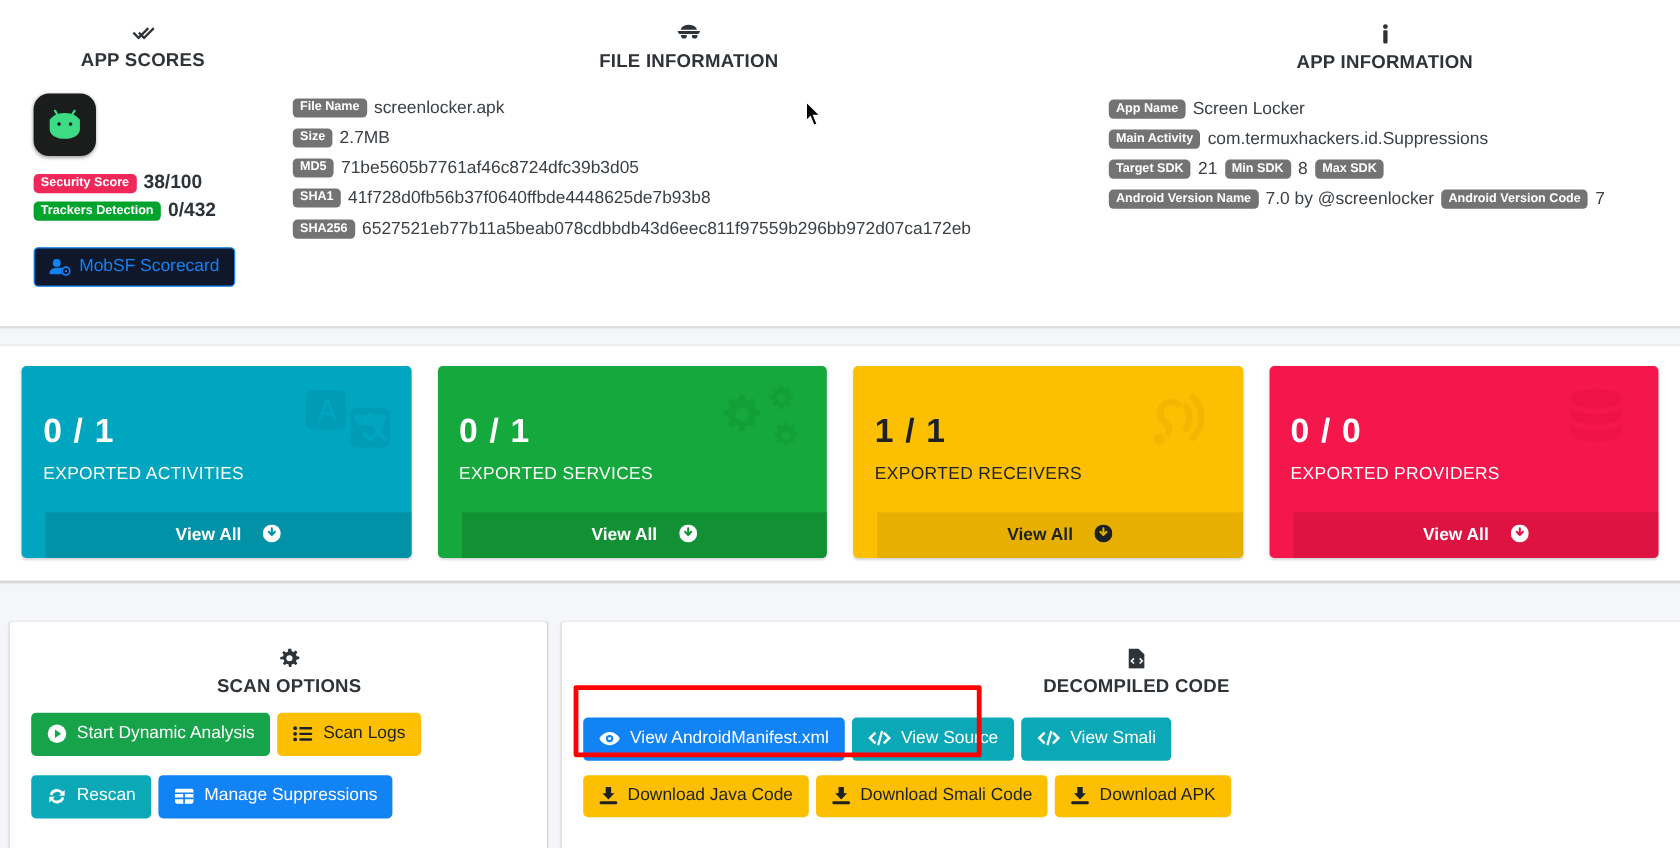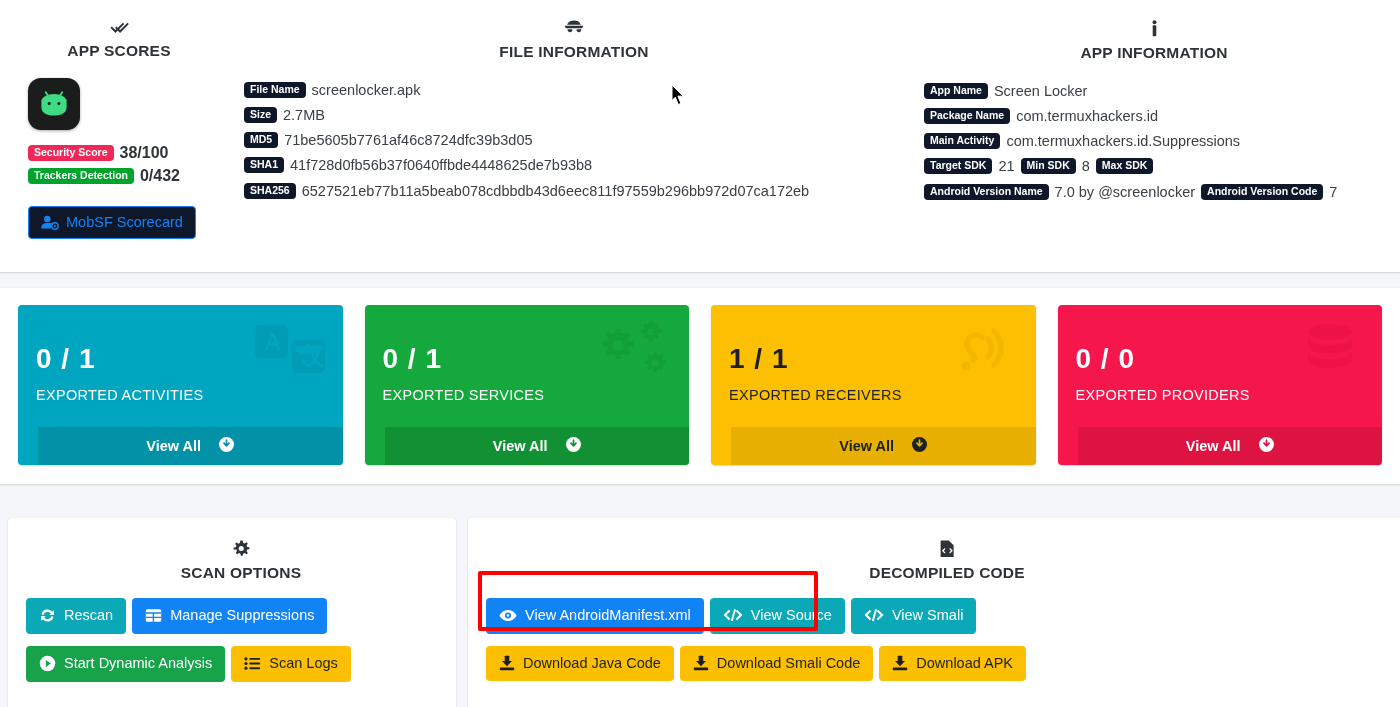--- a/index.html
+++ b/index.html
@@ -51,21 +51,21 @@
   .score-row {
     display: flex; align-items: center; gap: 6px; margin-bottom: 5px;
   }
   .pill {
     display: inline-block; color: #fff; font-size: 10.5px; font-weight: bold;
     padding: 2px 6px 3px; border-radius: 4px; line-height: 1.05;
     white-space: nowrap;
   }
   .pill-danger  { background: #f0285a; }
   .pill-success { background: #00a32c; }
-  .pill-info    { background: #0f172a; }
+  .pill-info    { background: #737373; }
   .score-val { font-size: 16px; font-weight: bold; color: #2e3338; }
 
   .scorecard-btn {
     display: inline-flex; align-items: center; gap: 7px;
     margin: 16px 0 0 14px;
     border: 1px solid #1283f5; color: #1283f5; background: #0f172a;
     border-radius: 4px; padding: 7px 12px 8px;
     font-size: 14.5px; cursor: pointer;
   }
   .scorecard-btn svg { display: block; }
@@ -223,24 +223,20 @@
             <rect x="2.1" y="5.6" width="3.8" height="11.6" rx="1" fill="currentColor"></rect>
           </svg>
         </span>
         <span>APP INFORMATION</span>
       </div>
 
       <div class="kv-list">
         <div class="kv-line">
           <span class="pill pill-info">App Name</span>
           <span class="kv-val">Screen Locker</span>
-        </div>
-        <div class="kv-line">
-          <span class="pill pill-info">Package Name</span>
-          <span class="kv-val">com.termuxhackers.id</span>
         </div>
         <div class="kv-line">
           <span class="pill pill-info">Main Activity</span>
           <span class="kv-val">com.termuxhackers.id.Suppressions</span>
         </div>
         <div class="kv-line">
           <span class="pill pill-info">Target SDK</span>
           <span class="kv-val">21</span>
           <span class="pill pill-info">Min SDK</span>
           <span class="kv-val">8</span>
@@ -371,42 +367,20 @@
       <div class="sec-head">
         <span class="hicon">
           <svg width="17" height="17" viewBox="0 0 18 18">
             <path fill="currentColor" d="M10.3.6l.4 2.3 1.6.7 2-1.3 1.4 1.4-1.3 2 .7 1.6 2.3.4v2l-2.3.4-.7 1.6 1.3 2-1.4 1.4-2-1.3-1.6.7-.4 2.3h-2l-.4-2.3-1.6-.7-2 1.3-1.4-1.4 1.3-2-.7-1.6L.6 10v-2l2.3-.4.7-1.6-1.3-2 1.4-1.4 2 1.3 1.6-.7L7.7.6z"></path>
             <circle cx="8.7" cy="9" r="2.7" fill="#fff"></circle>
           </svg>
         </span>
         <span>SCAN OPTIONS</span>
       </div>
 
-      <div class="btn-row" style="margin-top:16px;">
-        <button class="btn btn-teal">
-          <span>
-            <svg width="17" height="15" viewBox="0 0 18 16">
-              <path fill="#fff" d="M2.6 6.3A6.5 6.5 0 0 1 14 4.1l1.8-1.6v5h-5l1.8-1.7a4.6 4.6 0 0 0-8 1.8z"></path>
-              <path fill="#fff" d="M15.4 9.7A6.5 6.5 0 0 1 4 11.9l-1.8 1.6v-5h5l-1.8 1.7a4.6 4.6 0 0 0 8-1.8z"></path>
-            </svg>
-          </span>
-          <span>Rescan</span>
-        </button>
-
-        <button class="btn btn-blue">
-          <span>
-            <svg width="17" height="15" viewBox="0 0 18 16">
-              <rect x="0.8" y="1.4" width="16.4" height="13.2" rx="1.6" fill="#fff"></rect>
-              <path d="M0.8 5.4h16.4M8.9 5.4v9.2M0.8 10h16.4" stroke="#1283f5" stroke-width="1.5"></path>
-            </svg>
-          </span>
-          <span>Manage Suppressions</span>
-        </button>
-      </div>
-
       <div class="btn-row" style="margin-top:12px;">
         <button class="btn btn-green">
           <span>
             <svg width="17" height="17" viewBox="0 0 18 18">
                 <circle cx="9" cy="9" r="8.2" fill="#fff"></circle>
                 <path d="M7.2 5.3l5.4 3.7-5.4 3.7z" fill="#16a34a"></path>
               </svg>
           </span>
           <span>Start Dynamic Analysis</span>
         </button>
@@ -420,20 +394,42 @@
                   <circle cx="2" cy="13" r="1.7"></circle>
                 <rect x="5.6" y="2" width="11.6" height="2.1" rx="1"></rect>
                 <rect x="5.6" y="7" width="11.6" height="2.1" rx="1"></rect>
                 <rect x="5.6" y="12" width="11.6" height="2.1" rx="1"></rect>
               </g>
             </svg>
           </span>
           <span>Scan Logs</span>
         </button>
       </div>
+
+      <div class="btn-row" style="margin-top:16px;">
+        <button class="btn btn-teal">
+          <span>
+            <svg width="17" height="15" viewBox="0 0 18 16">
+              <path fill="#fff" d="M2.6 6.3A6.5 6.5 0 0 1 14 4.1l1.8-1.6v5h-5l1.8-1.7a4.6 4.6 0 0 0-8 1.8z"></path>
+              <path fill="#fff" d="M15.4 9.7A6.5 6.5 0 0 1 4 11.9l-1.8 1.6v-5h5l-1.8 1.7a4.6 4.6 0 0 0 8-1.8z"></path>
+            </svg>
+          </span>
+          <span>Rescan</span>
+        </button>
+
+        <button class="btn btn-blue">
+          <span>
+            <svg width="17" height="15" viewBox="0 0 18 16">
+              <rect x="0.8" y="1.4" width="16.4" height="13.2" rx="1.6" fill="#fff"></rect>
+              <path d="M0.8 5.4h16.4M8.9 5.4v9.2M0.8 10h16.4" stroke="#1283f5" stroke-width="1.5"></path>
+            </svg>
+          </span>
+          <span>Manage Suppressions</span>
+        </button>
+      </div>
     </div>
   </div>
 
   <div class="card card-code">
     <div style="padding:22px 0 0 18px;">
       <div class="sec-head">
         <span class="hicon">
           <svg width="15" height="17" viewBox="0 0 15 18">
             <path fill="currentColor" d="M1.2.6h7.6l5.2 5v11.8c0 .6-.4 1-1 1H1.2c-.6 0-1-.4-1-1V1.6c0-.6.4-1 1-1z"></path>
             <path fill="#fff" d="M5.3 9.6L3.5 11.4l1.8 1.8-.9 1-2.8-2.8 2.8-2.8zM9.4 9.6l1.8 1.8-1.8 1.8.9 1 2.8-2.8-2.8-2.8z"></path>

